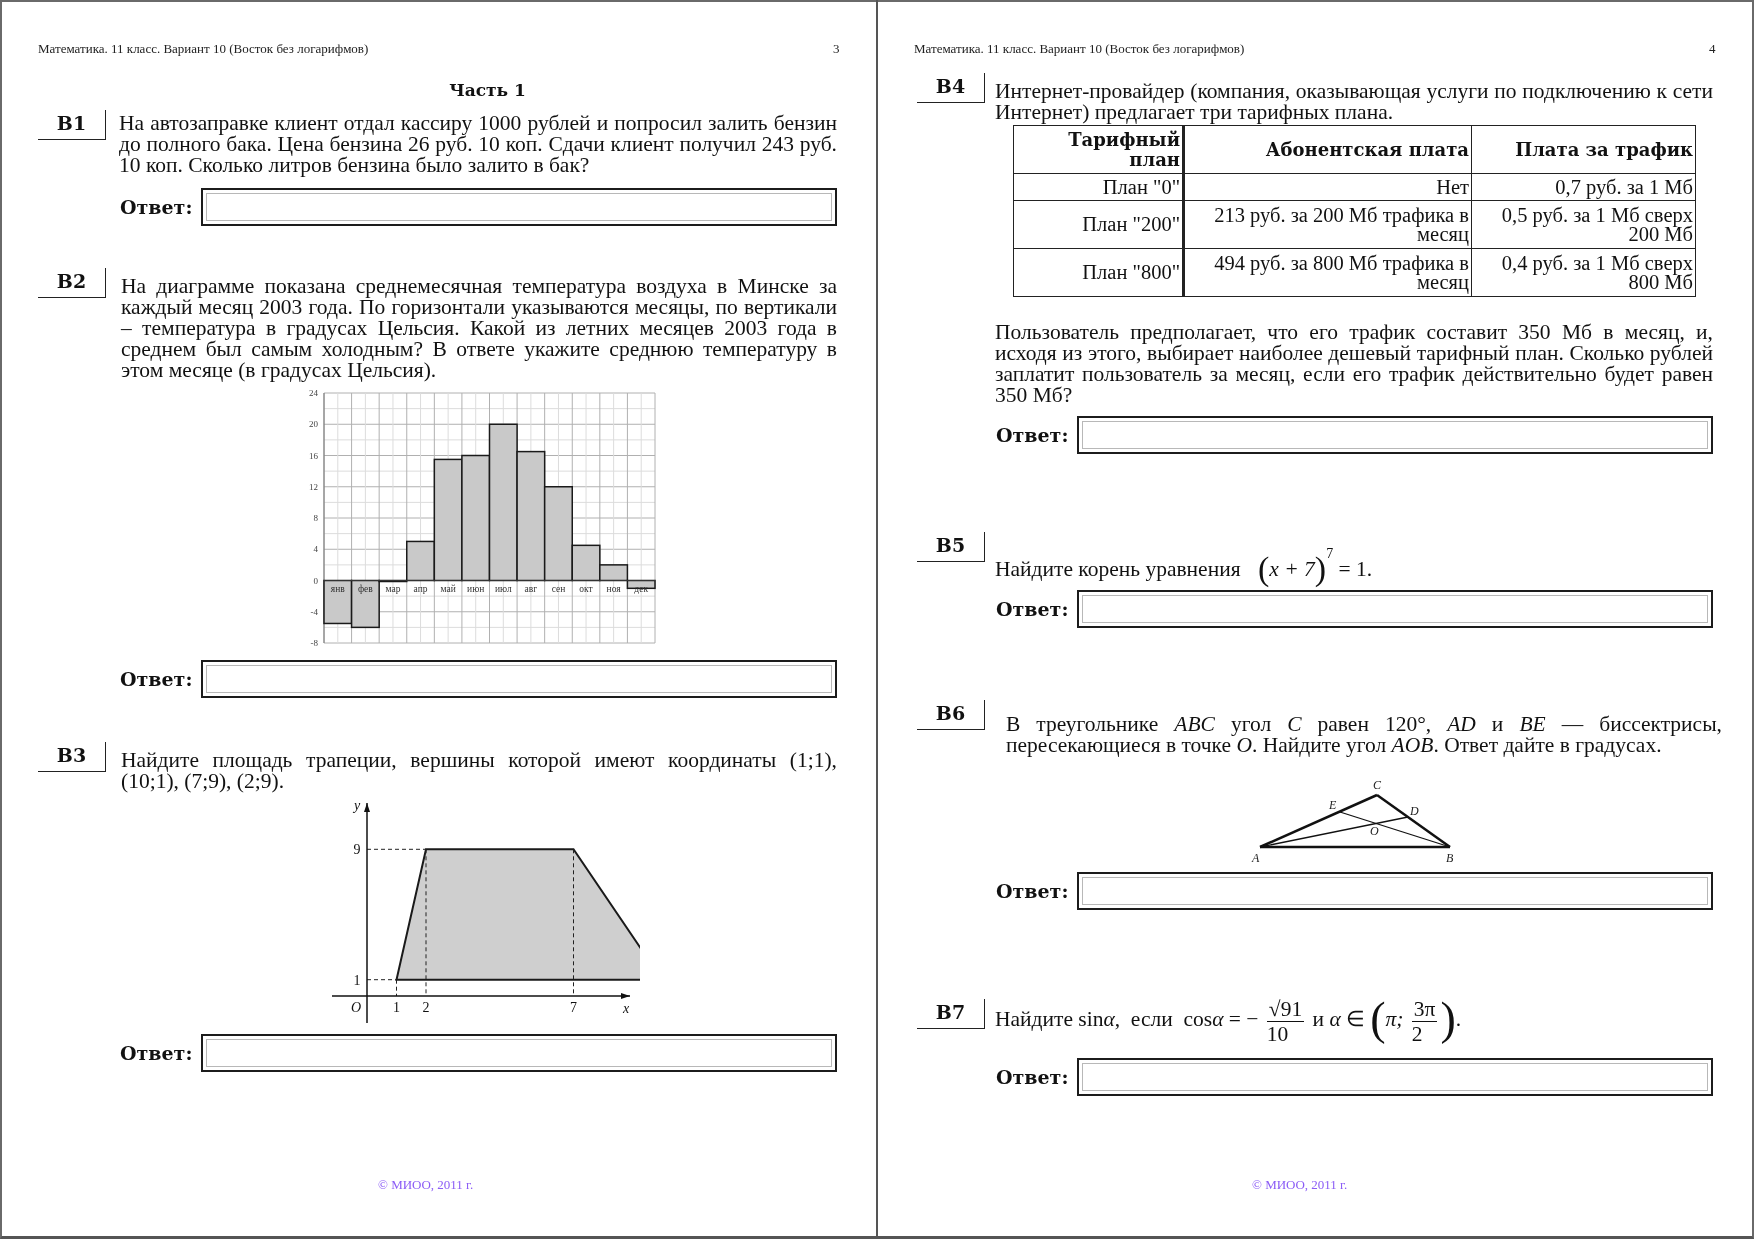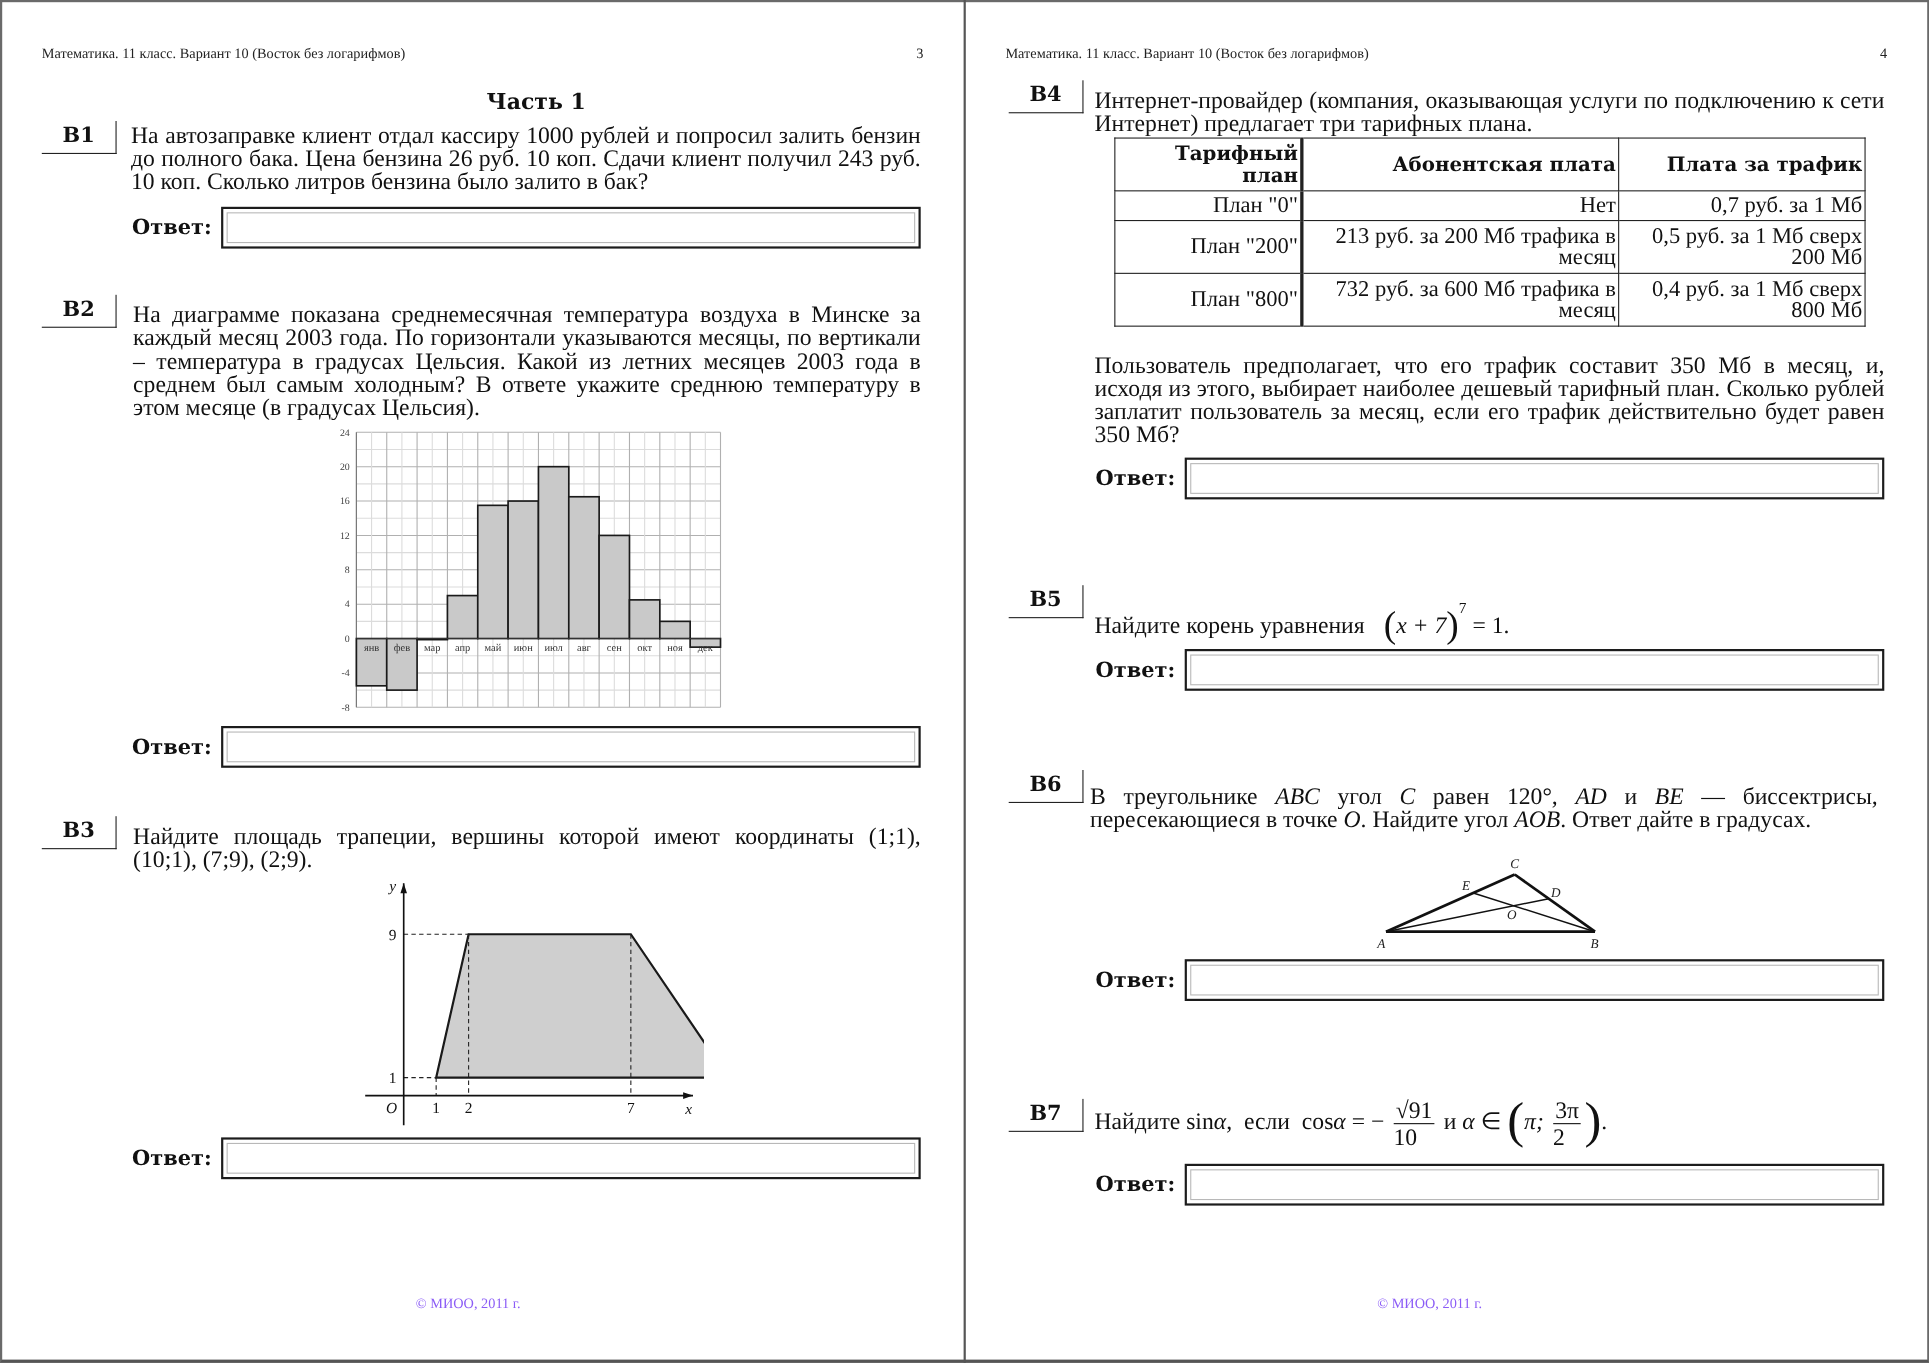--- a/index.html
+++ b/index.html
@@ -10,21 +10,21 @@
   .divider { position: absolute; left: 876px; top: 0; width: 2px; height: 1239px; background: #555; }
 
   .page { position: absolute; top: 0; height: 1239px; }
   .page.left { left: 0; width: 876px; }
   .page.right { left: 878px; width: 876px; }
 
   .running-head { position: absolute; top: 41px; font-family: "Liberation Serif", serif; font-size: 13px; color: #222; }
   .page-num { position: absolute; top: 41px; font-family: "Liberation Serif", serif; font-size: 13px; color: #222; }
   .footer { position: absolute; top: 1177px; font-family: "Liberation Serif", serif; font-size: 13px; color: #8b5cf6; }
 
-  .part-title { position: absolute; top: 80px; left: 0; width: 975px; text-align: center; font-weight: bold; font-size: 20px; font-family: "DejaVu Serif", serif; }
+  .part-title { position: absolute; top: 80px; left: 0; width: 975px; text-align: center; font-weight: bold; font-size: 17px; font-family: "DejaVu Serif", serif; }
 
   .qlabel { position: absolute; width: 68px; height: 30px; border-right: 1.5px solid #222; border-bottom: 1.5px solid #222; font-weight: bold; font-size: 19px; font-family: "DejaVu Serif", serif; text-align: center; line-height: 26px; }
 
   .qtext { position: absolute; font-family: "Liberation Serif", serif; font-size: 21.5px; line-height: 21px; text-align: justify; text-align-last: left; color: #111; }
 
   .ans-label { position: absolute; font-weight: bold; font-size: 19px; font-family: "DejaVu Serif", serif; }
   .ans-box { position: absolute; height: 38px; border: 2px solid #1c1c1c; background: #fff; }
   .ans-box::after { content: ""; position: absolute; left: 3px; top: 3px; right: 3px; bottom: 3px; border: 1px solid #b8b8b8; }
   .ans-box input { position: absolute; left: 6px; top: 6px; right: 6px; bottom: 6px; width: calc(100% - 12px); height: calc(100% - 12px); border: none; outline: none; background: transparent; font-size: 18px; font-family: "Liberation Serif", serif; }
 
@@ -205,21 +205,21 @@
       <td class="c2">Нет</td>
       <td class="c3">0,7 руб. за 1 Мб</td>
     </tr>
     <tr class="tall">
       <td class="c1">План "200"</td>
       <td class="c2">213 руб. за 200 Мб трафика в месяц</td>
       <td class="c3">0,5 руб. за 1 Мб сверх 200 Мб</td>
     </tr>
     <tr class="tall">
       <td class="c1">План "800"</td>
-      <td class="c2">732 руб. за 600 Мб трафика в месяц</td>
+      <td class="c2">494 руб. за 800 Мб трафика в месяц</td>
       <td class="c3">0,4 руб. за 1 Мб сверх 800 Мб</td>
     </tr>
   </tbody>
     </table>
 
   <div class="qtext" style="left:117px; top:322px; width:718px">Пользователь предполагает, что его трафик составит 350 Мб в месяц, и, исходя из этого, выбирает наиболее дешевый тарифный план. Сколько рублей заплатит пользователь за месяц, если его трафик действительно будет равен 350 Мб?</div>
   <div class="ans-label" style="left:118px; top:424px">Ответ:</div>
   <div class="ans-box" style="left:199px; top:416px; width:636px">
     <input type="text" value="" style="">
   </div>
@@ -231,21 +231,21 @@
       <span class="paren">(</span><i>x + 7</i><span class="paren">)</span><sup style="font-size:14px; vertical-align:18px">7</sup>
       <span>= 1.</span>
     </span>
   </div>
   <div class="ans-label" style="left:118px; top:598px">Ответ:</div>
   <div class="ans-box" style="left:199px; top:590px; width:636px">
     <input type="text" value="" style="">
   </div>
 
   <div class="qlabel" style="left:39px; top:700px">B6</div>
-  <div class="qtext" style="left:113px; top:714px; width:716px"><span>В треугольнике </span><i>ABC</i><span> угол </span><i>C</i><span> равен 120°, </span><i>AD</i><span> и </span><i>BE</i><span> — биссектрисы, пересекающиеся в точке </span><i>O</i><span>. Найдите угол </span><i>AOB</i><span>. Ответ дайте в градусах.</span></div>
+  <div class="qtext" style="left:128px; top:714px; width:716px"><span>В треугольнике </span><i>ABC</i><span> угол </span><i>C</i><span> равен 120°, </span><i>AD</i><span> и </span><i>BE</i><span> — биссектрисы, пересекающиеся в точке </span><i>O</i><span>. Найдите угол </span><i>AOB</i><span>. Ответ дайте в градусах.</span></div>
 
   <svg style="position:absolute; left:362px; top:775px" width="230" height="90" viewBox="0 0 230 90">
     <g stroke="#111" fill="none">
       <line x1="20" y1="72" x2="210" y2="72" stroke-width="2.5"></line>
       <line x1="20" y1="72" x2="137" y2="20" stroke-width="2.5"></line>
       <line x1="137" y1="20" x2="210" y2="72" stroke-width="2.5"></line>
       <line x1="20" y1="72" x2="168" y2="42" stroke-width="1.3"></line>
       <line x1="210" y1="72" x2="100" y2="37" stroke-width="1.3"></line>
     </g>
     <g font-size="12" font-style="italic" fill="#222">

